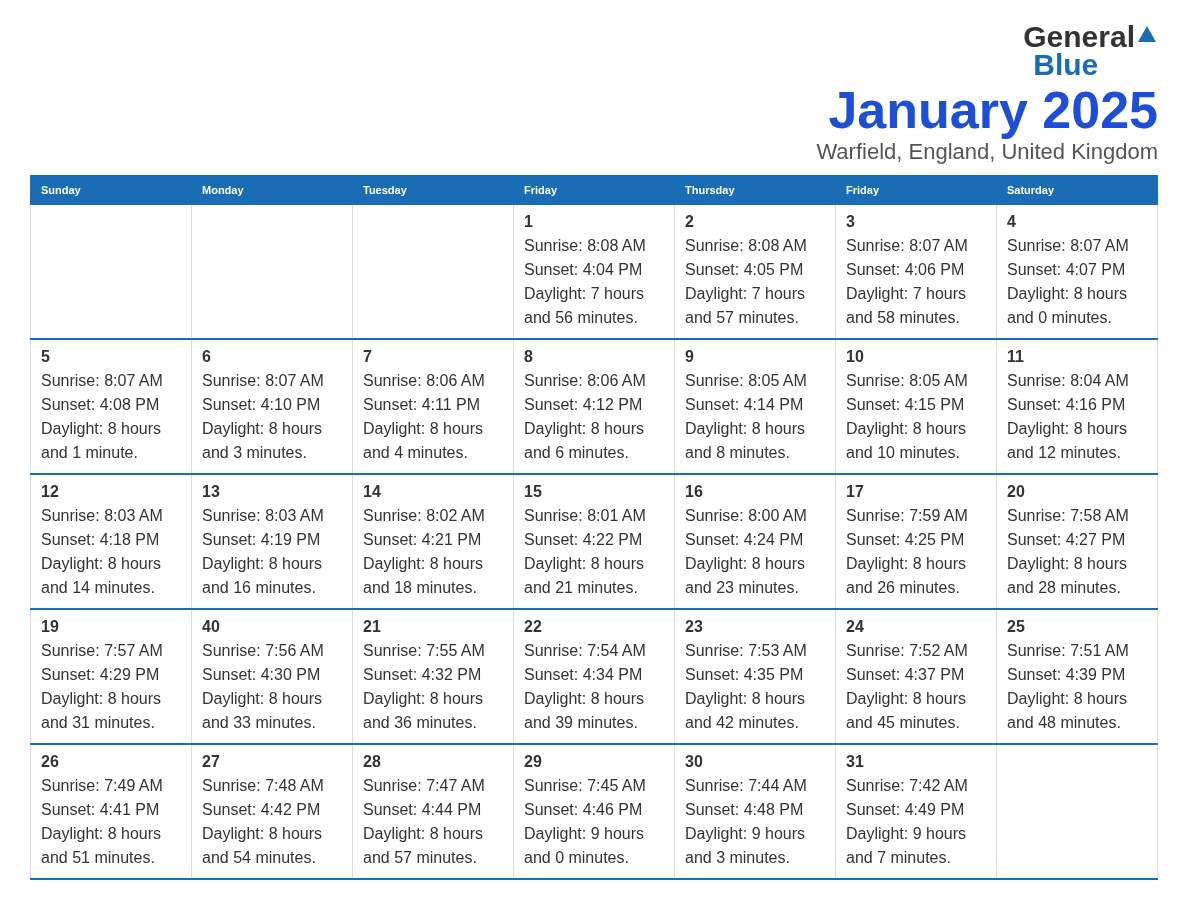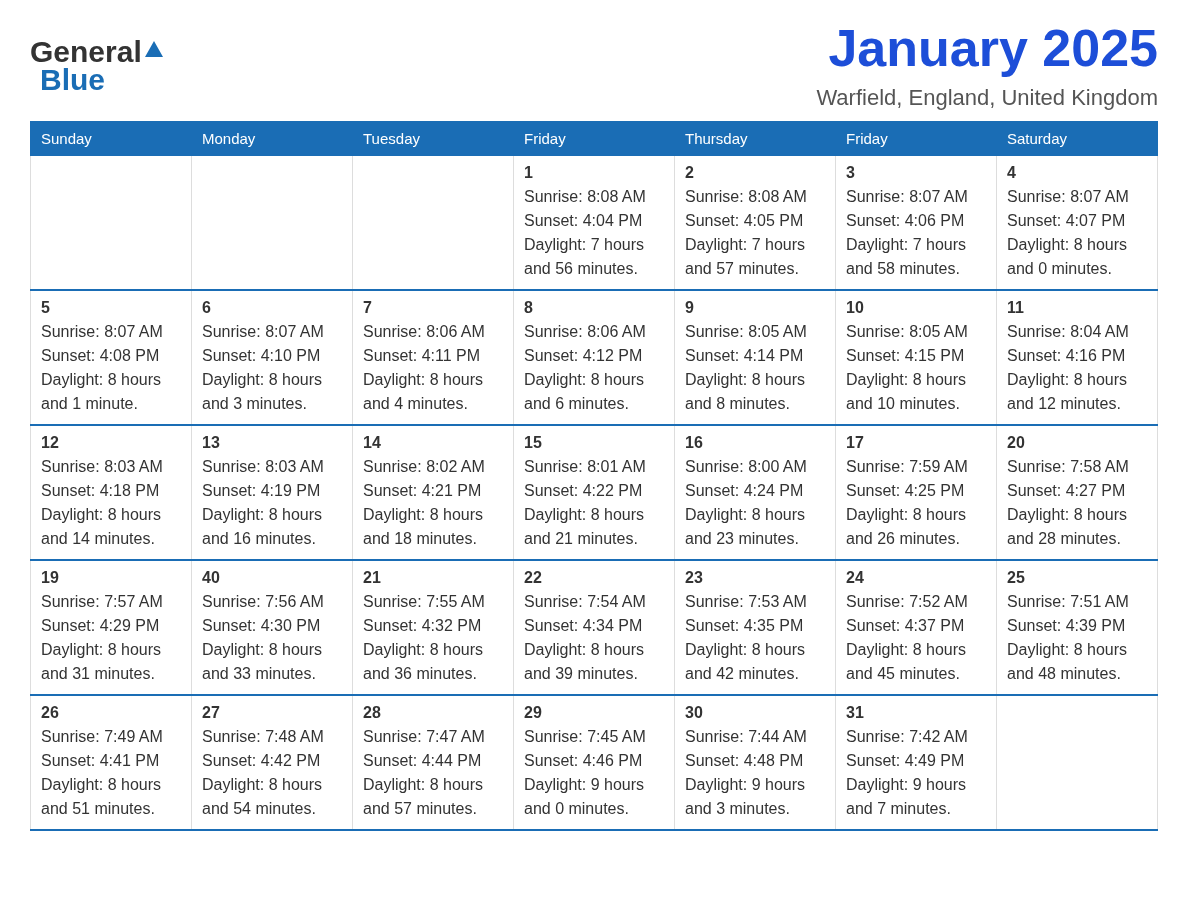--- a/index.html
+++ b/index.html
@@ -6,52 +6,53 @@
     body {
       font-family: Arial, sans-serif;
       background: #fff;
       width: 1188px;
       min-height: 918px;
       padding: 20px 30px;
     }
     .header {
       display: flex;
       justify-content: space-between;
-      align-items: center;
+      align-items: flex-end;
       margin-bottom: 10px;
+      flex-direction: column;
     }
     .logo {
       display: flex;
       flex-direction: column;
       align-items: flex-start;
     }
     .title-block {
       text-align: right;
     }
     .month-title {
       font-size: 52px;
       font-weight: bold;
       color: #1d4ed8;
       line-height: 1.1;
     }
     .location {
       font-size: 22px;
       color: #555;
-      margin-top: 8px;
+      margin-top: 0;
     }
     table {
       width: 100%;
       border-collapse: collapse;
       margin-top: 10px;
     }
     thead tr th {
       background-color: #1a6db5;
       color: #fff;
-      font-size: 15px;
-      font-weight: normal;
+      font-size: 11px;
+      font-weight: bold;
       padding: 8px 10px;
       text-align: left;
       border: 1px solid #1a6db5;
     }
     tbody tr {
       border-bottom: 2px solid #1a6db5;
     }
     tbody tr td {
       vertical-align: top;
       padding: 8px 10px;

